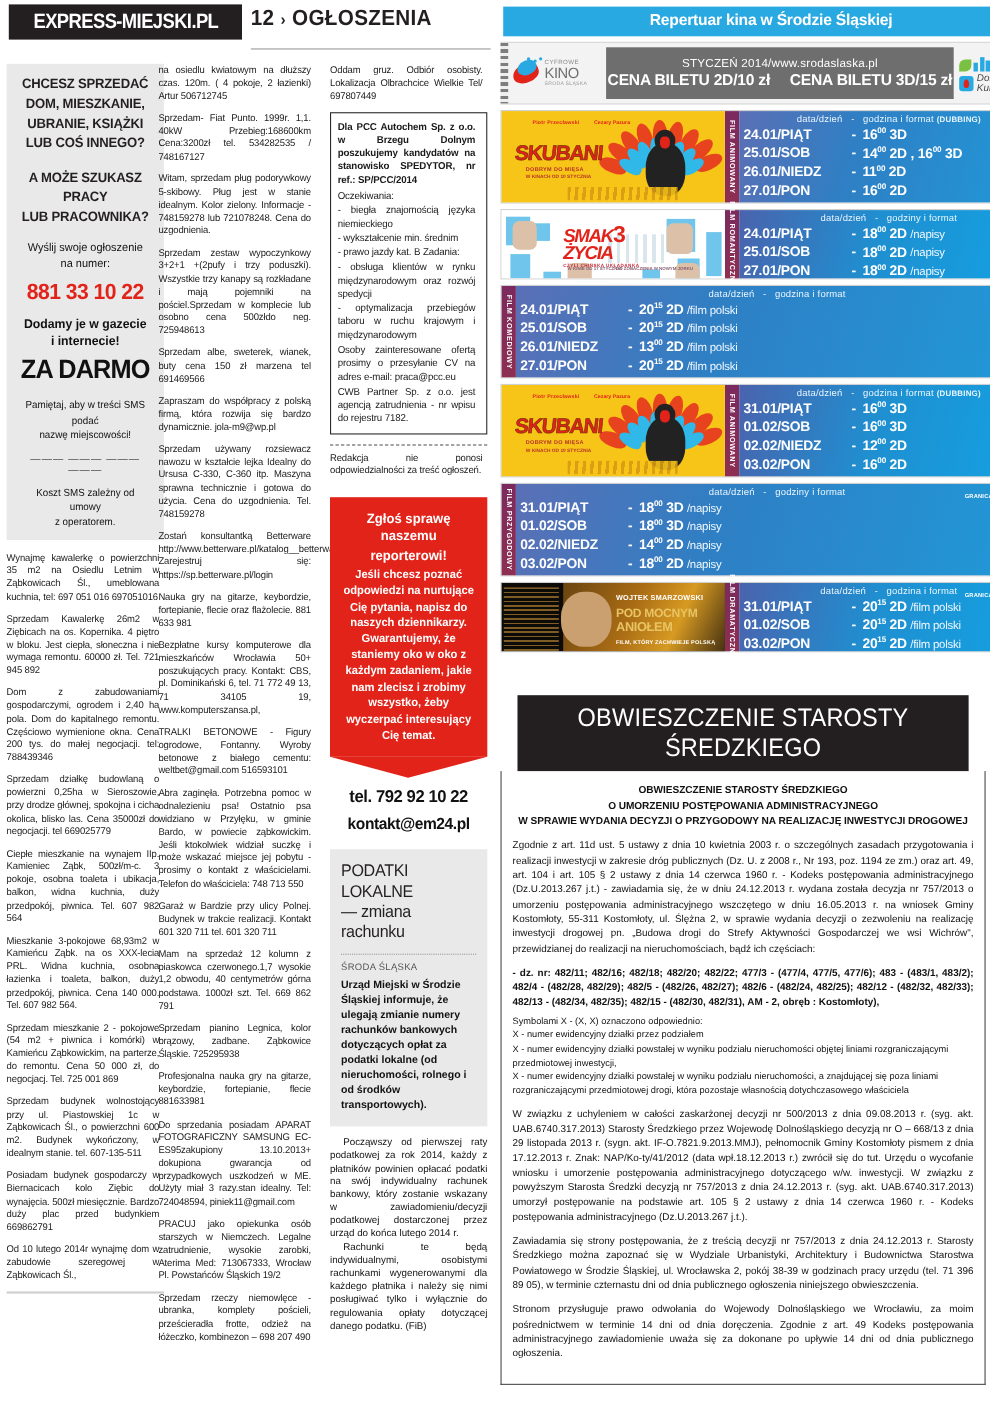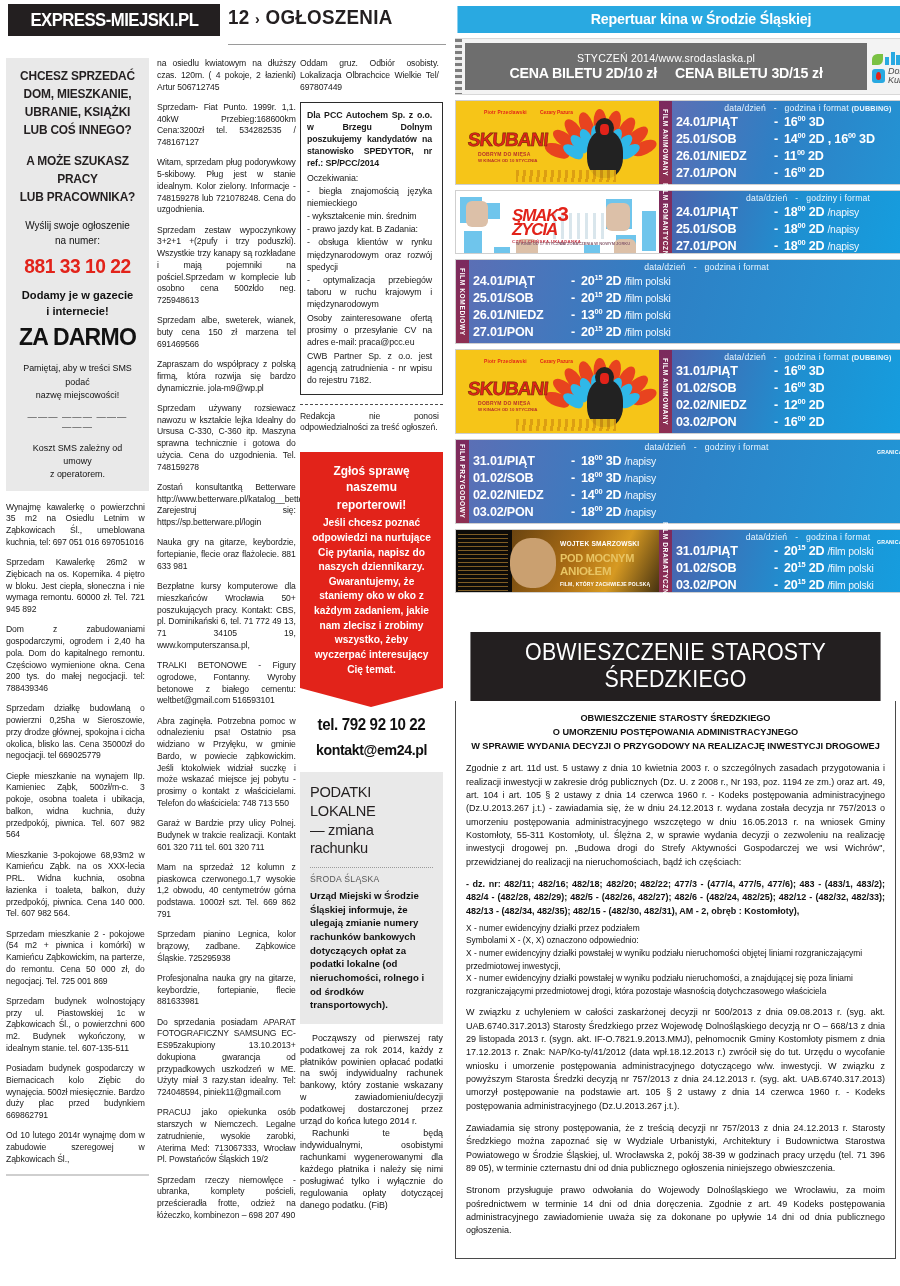--- a/index.html
+++ b/index.html
@@ -26,21 +26,21 @@
   #section-title {
     position:absolute; left:228px; top:6px; width:220px;
     font-weight:bold; font-size:20px; letter-spacing:0.3px; color:#231f20;
     transform:scaleX(0.94); transform-origin:left center; white-space:nowrap;
   }
   #section-rule { position:absolute; left:228px; top:44px; width:218px; height:1px; background:#9a9a9a; }
 
   
   .col { position:absolute; top:58px; width:143px; }
   #col1 { left:6px; }
-  #col2 { left:157px; }
+  #col2 { left:144px; }
   #col3 { left:300px; }
 
   
   .gray-box { background:#e9e9e9; padding:10px 9px; }
   #promo-box { width:143px; }
   .promo-hl {
     text-align:center; font-weight:bold; font-size:12.4px; line-height:1.45;
     transform:scaleX(0.96); color:#231f20; letter-spacing:-0.2px;
   }
   .promo-sub { text-align:center; font-size:10.4px; line-height:1.45; margin-top:11px; transform:scaleX(0.96);}
@@ -402,20 +402,37 @@
   </div>
   <div class="podatki-after">Począwszy od pierwszej raty podatkowej za rok 2014, każdy z płatników powinien opłacać podatki na swój indywidualny rachunek bankowy, który zostanie wskazany w zawiadomieniu/decyzji podatkowej dostarczonej przez urząd do końca lutego 2014 r.</div>
   <div class="podatki-after p2">Rachunki te będą indywidualnymi, osobistymi rachunkami wygenerowanymi dla każdego płatnika i należy się nimi posługiwać tylko i wyłącznie do regulowania opłaty dotyczącej danego podatku. (FiB)</div>
 </div>
 
 <div id="cinema">
   <div id="cinema-header">Repertuar kina w Środzie Śląskiej</div>
 
   <div id="cinema-price-bar">
     <div class="film-edge"></div>
+    <div id="kino-logo">
+      <div class="kino-mark">
+        <div class="swirl"></div>
+          <div class="swirl2"></div>
+        <div class="dots">
+            <i style="left:0;top:0"></i>
+            <i style="left:6px;top:2px"></i>
+            <i style="left:11px;top:0"></i>
+            <i style="left:4px;top:7px"></i>
+          </div>
+      </div>
+      <div class="kino-txt">
+        <div class="k1">CYFROWE</div>
+        <div class="k2">KINO</div>
+        <div class="k3">ŚRODA ŚLĄSKA</div>
+      </div>
+    </div>
     <div id="price-plate">
       <div class="month">STYCZEŃ 2014/www.srodaslaska.pl</div>
       <div class="prices">
         <span>CENA BILETU 2D/10 zł</span>
         <span>CENA BILETU 3D/15 zł</span>
       </div>
     </div>
     <div id="dk-logo">
       <div class="dk-row">
         <div class="dk-leaf"></div>
@@ -723,22 +740,22 @@
   <div id="obw-header">OBWIESZCZENIE STAROSTY ŚREDZKIEGO</div>
   <div id="obw-body">
     <div class="obw-title">
       <div>OBWIESZCZENIE STAROSTY ŚREDZKIEGO</div>
       <div>O UMORZENIU POSTĘPOWANIA ADMINISTRACYJNEGO</div>
       <div>W SPRAWIE WYDANIA DECYZJI O PRZYGODOWY NA REALIZACJĘ INWESTYCJI DROGOWEJ</div>
     </div>
     <div class="obw-p">Zgodnie z art. 11d ust. 5 ustawy z dnia 10 kwietnia 2003 r. o szczególnych zasadach przygotowania i realizacji inwestycji w zakresie dróg publicznych (Dz. U. z 2008 r., Nr 193, poz. 1194 ze zm.) oraz art. 49, art. 104 i art. 105 § 2 ustawy z dnia 14 czerwca 1960 r. - Kodeks postępowania administracyjnego (Dz.U.2013.267 j.t.) - zawiadamia się, że w dniu 24.12.2013 r. wydana została decyzja nr 757/2013 o umorzeniu postępowania administracyjnego wszczętego w dniu 16.05.2013 r. na wniosek Gminy Kostomłoty, 55-311 Kostomłoty, ul. Ślężna 2, w sprawie wydania decyzji o zezwoleniu na realizację inwestycji drogowej pn. „Budowa drogi do Strefy Aktywności Gospodarczej we wsi Wichrów", przewidzianej do realizacji na nieruchomościach, bądź ich częściach:</div>
     <div class="obw-p tight b">- dz. nr: 482/11; 482/16; 482/18; 482/20; 482/22; 477/3 - (477/4, 477/5, 477/6); 483 - (483/1, 483/2); 482/4 - (482/28, 482/29); 482/5 - (482/26, 482/27); 482/6 - (482/24, 482/25); 482/12 - (482/32, 482/33); 482/13 - (482/34, 482/35); 482/15 - (482/30, 482/31), AM - 2, obręb : Kostomłoty),</div>
     <div class="obw-small">
+      <div>Symbolami X - (X, X) oznaczono odpowiednio:</div>
       <div>X - numer ewidencyjny działki przez podziałem</div>
-      <div>Symbolami X - (X, X) oznaczono odpowiednio:</div>
       <div>X - numer ewidencyjny działki powstałej w wyniku podziału nieruchomości objętej liniami rozgraniczającymi przedmiotowej inwestycji,</div>
       <div>X - numer ewidencyjny działki powstałej w wyniku podziału nieruchomości, a znajdującej się poza liniami rozgraniczającymi przedmiotowej drogi, która pozostaje własnością dotychczasowego właściciela</div>
     </div>
     <div class="obw-p">W związku z uchyleniem w całości zaskarżonej decyzji nr 500/2013 z dnia 09.08.2013 r. (syg. akt. UAB.6740.317.2013) Starosty Średzkiego przez Wojewodę Dolnośląskiego decyzją nr O – 668/13 z dnia 29 listopada 2013 r. (sygn. akt. IF-O.7821.9.2013.MMJ), pełnomocnik Gminy Kostomłoty pismem z dnia 17.12.2013 r. Znak: NAP/Ko-ty/41/2012 (data wpł.18.12.2013 r.) zwrócił się do tut. Urzędu o wycofanie wniosku i umorzenie postępowania administracyjnego dotyczącego w/w. inwestycji. W związku z powyższym Starosta Średzki decyzją nr 757/2013 z dnia 24.12.2013 r. (syg. akt. UAB.6740.317.2013) umorzył postępowanie na podstawie art. 105 § 2 ustawy z dnia 14 czerwca 1960 r. - Kodeks postępowania administracyjnego (Dz.U.2013.267 j.t.).</div>
     <div class="obw-p">Zawiadamia się strony postępowania, że z treścią decyzji nr 757/2013 z dnia 24.12.2013 r. Starosty Średzkiego można zapoznać się w Wydziale Urbanistyki, Architektury i Budownictwa Starostwa Powiatowego w Środzie Śląskiej, ul. Wrocławska 2, pokój 38-39 w godzinach pracy urzędu (tel. 71 396 89 05), w terminie czternastu dni od dnia publicznego ogłoszenia niniejszego obwieszczenia.</div>
     <div class="obw-p">Stronom przysługuje prawo odwołania do Wojewody Dolnośląskiego we Wrocławiu, za moim pośrednictwem w terminie 14 dni od dnia doręczenia. Zgodnie z art. 49 Kodeks postępowania administracyjnego zawiadomienie uważa się za dokonane po upływie 14 dni od dnia publicznego ogłoszenia.</div>
   </div>
 </div>
 
 </body></html>

